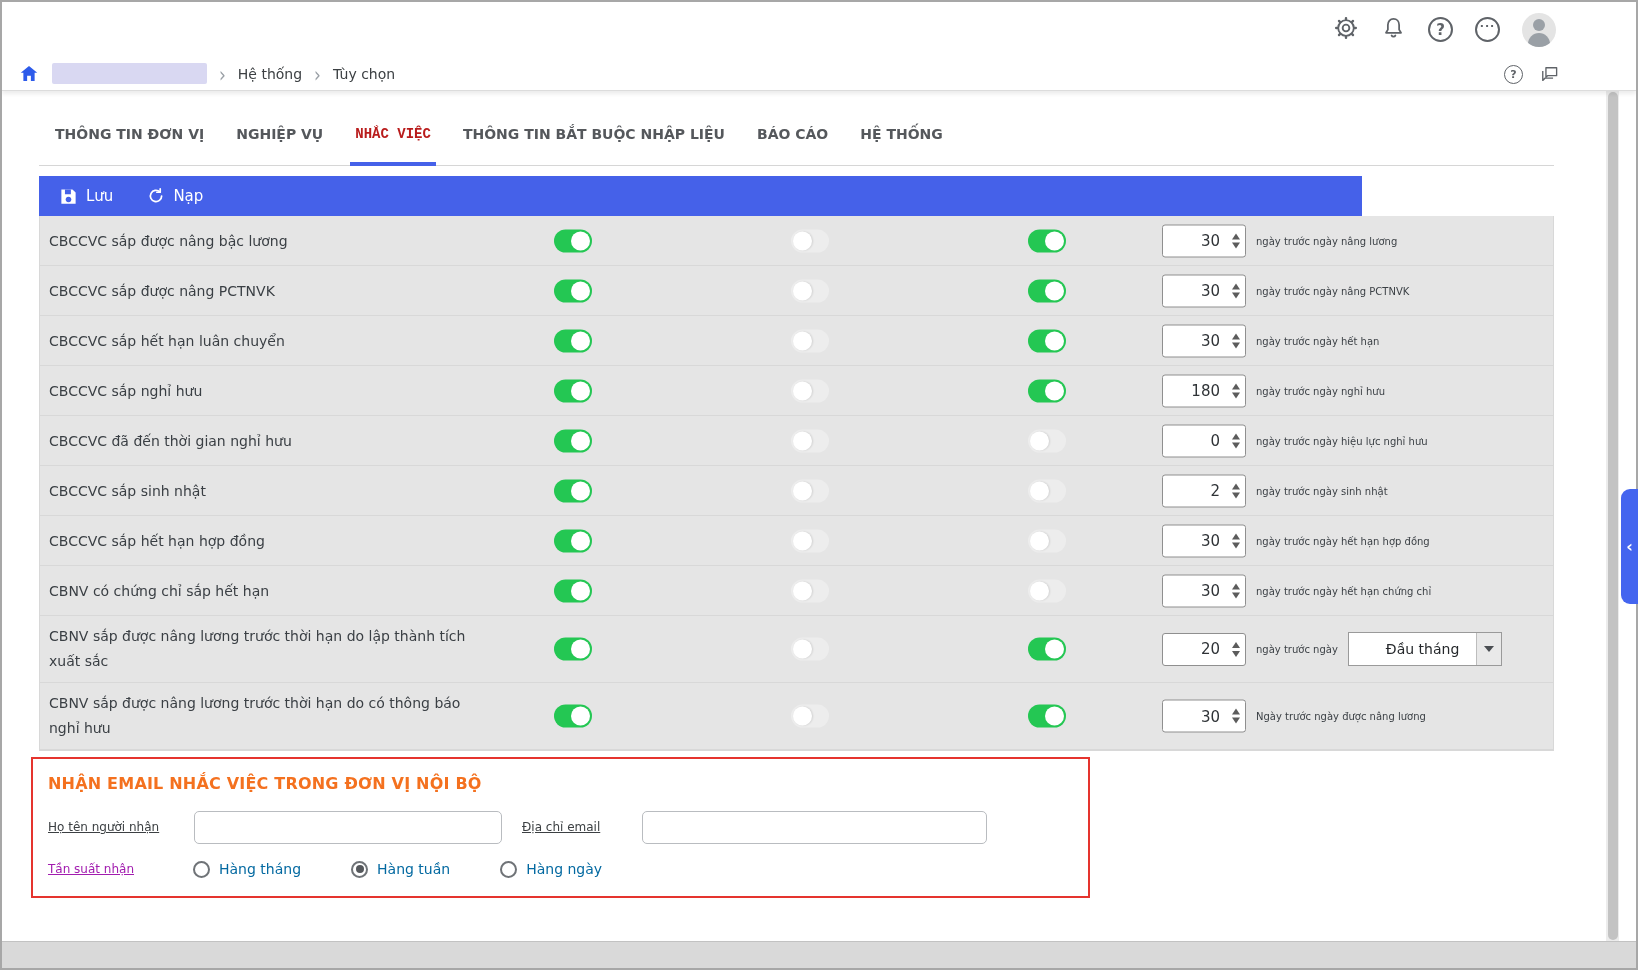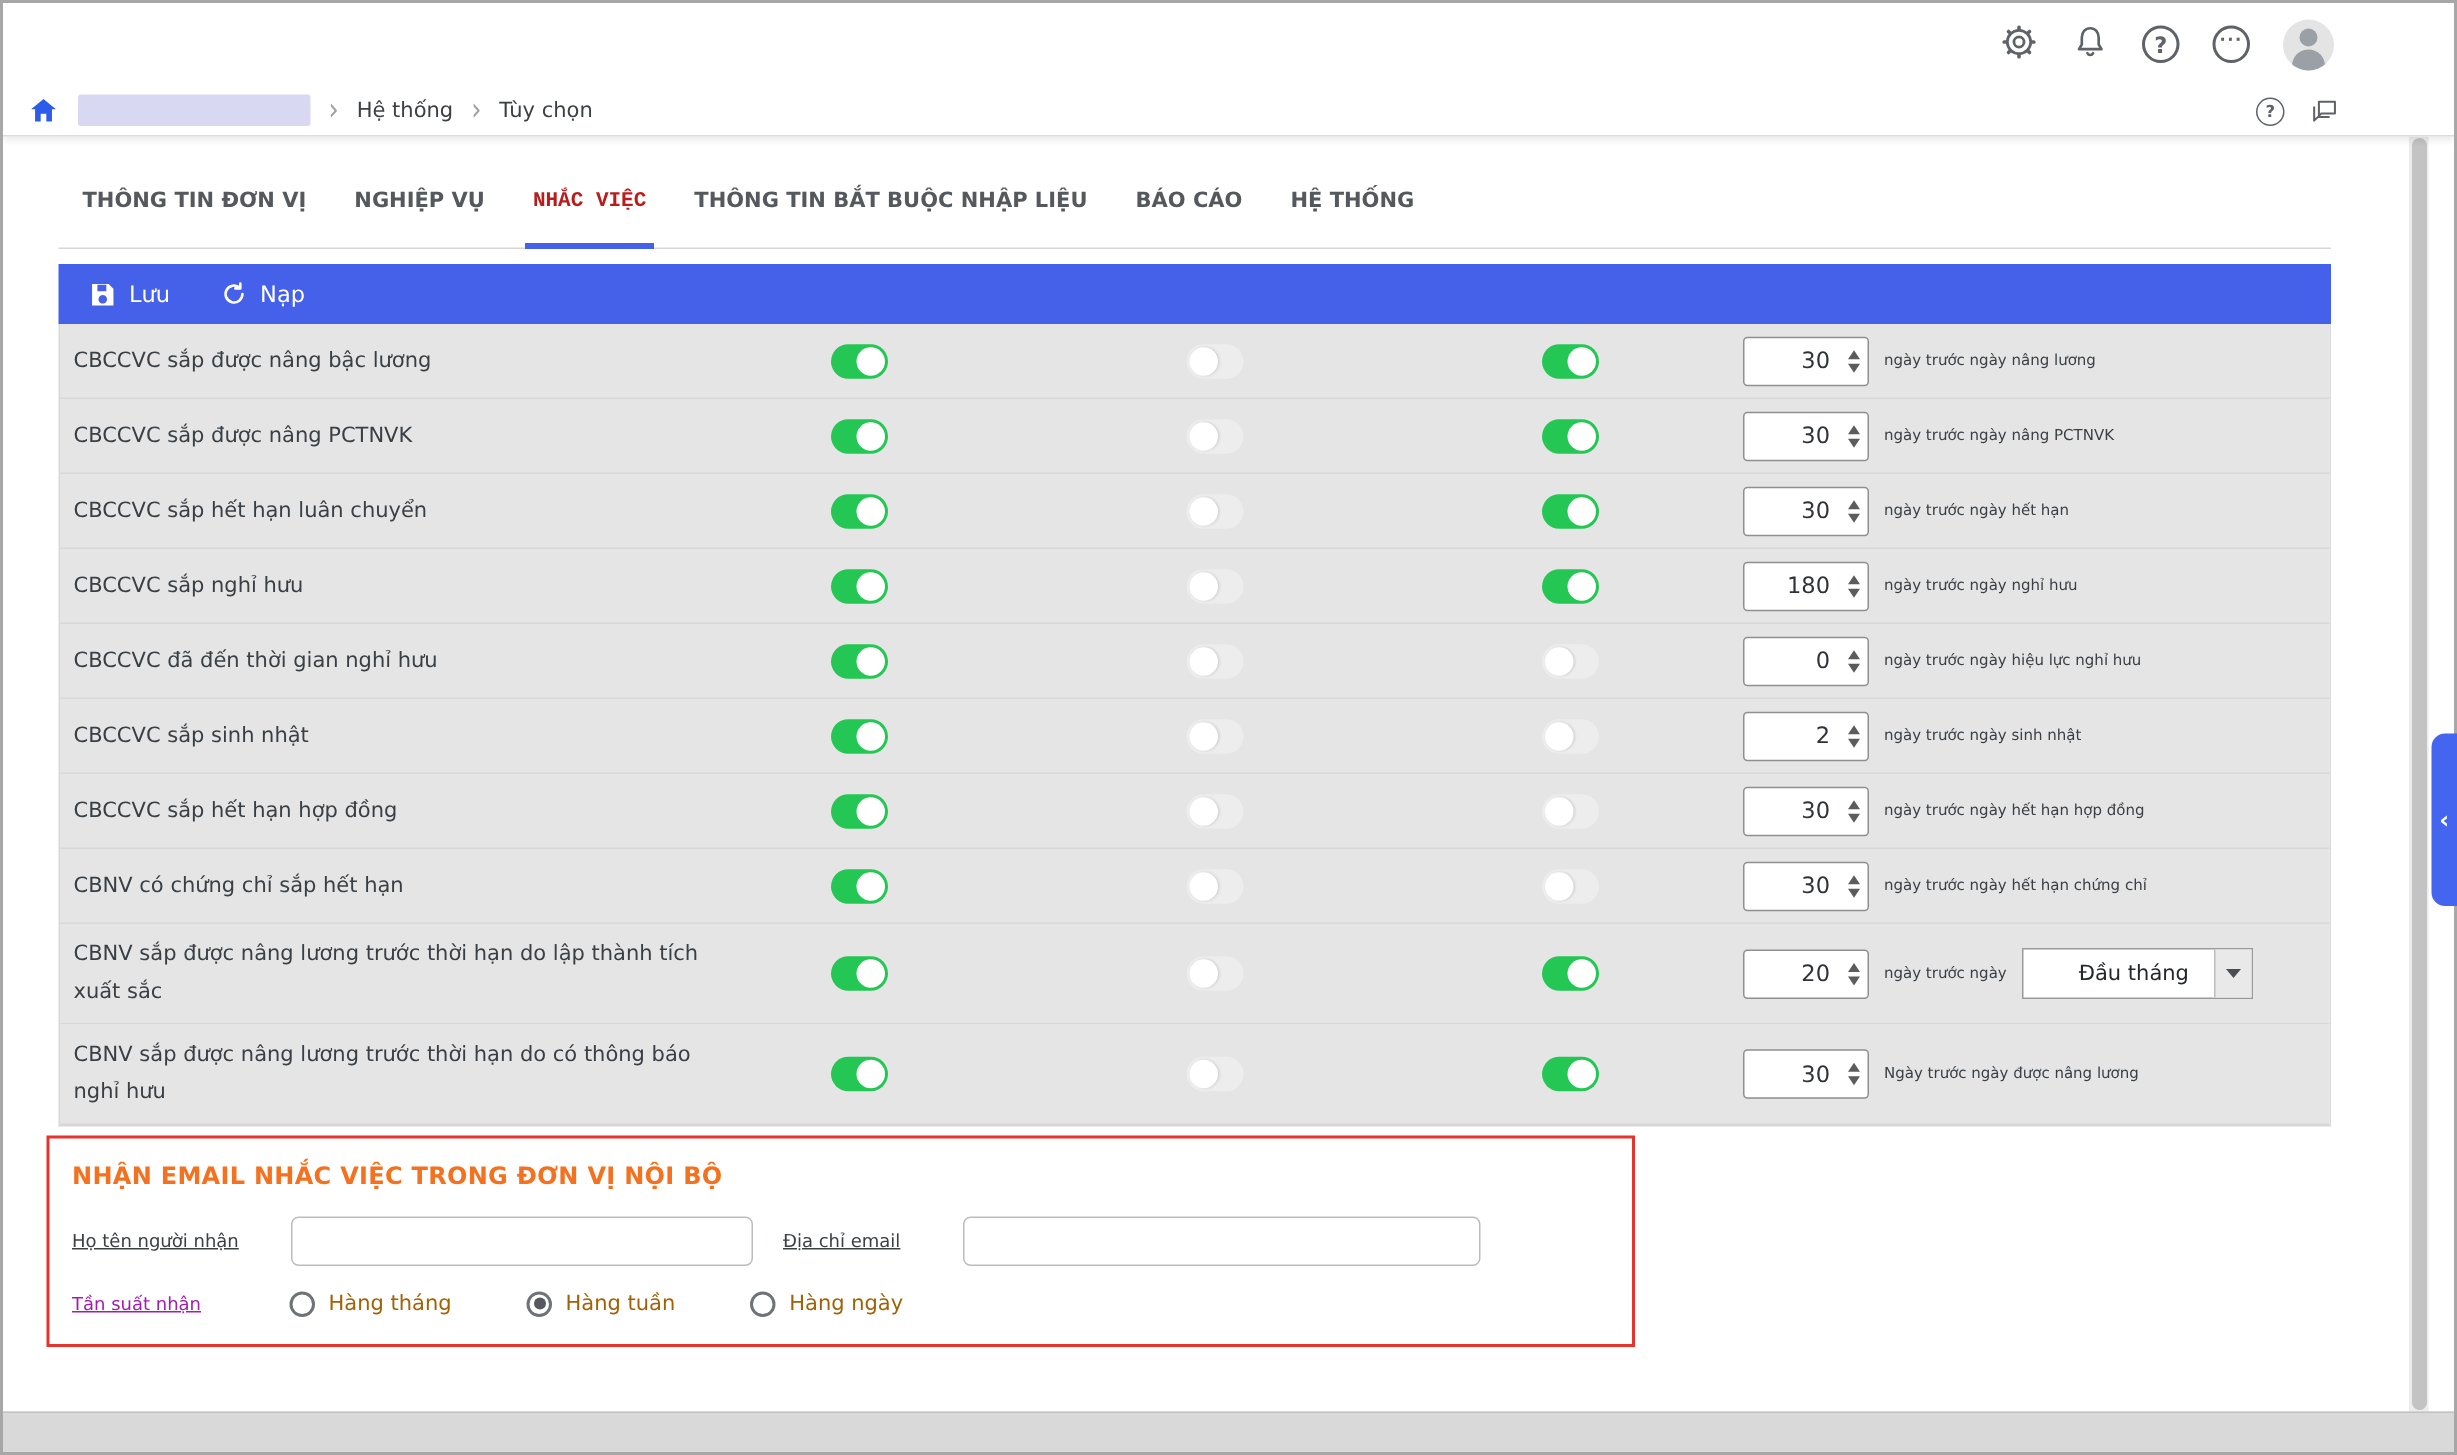--- a/index.html
+++ b/index.html
@@ -38,21 +38,21 @@
 
   
   .tabs { position:absolute; left:23px; top:12px; width:1515px; height:63px; display:flex;
           border-bottom:1px solid #d6d6d6; }
   .tab { display:flex; align-items:center; padding:0 16px; font-weight:bold; font-size:14px;
          color:#55585c; cursor:pointer; position:relative; white-space:nowrap; }
   .tab.active { color:#b91c1c;font-family:Liberation Mono, monospace; }
   .tab.active::after { content:""; position:absolute; left:11px; right:11px; bottom:-1px; height:4px; background:#4561e9; }
 
   
-  .toolbar { position:absolute; left:23px; top:85px; width:1515px; height:40px; background:#4561e9;
+  .toolbar { position:absolute; left:23px; top:85px; width:1323px; height:40px; background:#4561e9;
              display:flex; align-items:center; padding-left:20px; gap:34px; }
   .tbtn { display:flex; align-items:center; gap:8px; color:#fff; font-size:15px; cursor:pointer; }
 
   
   .rtable { position:absolute; left:23px; top:125px; width:1515px; border:1px solid #d8d8d8; border-top:none; background:#fff; }
   .trow { position:relative; height:50px; border-bottom:1px solid #d8d8d8; background:#e5e5e5; }
   .trow.tall { height:67px; }
   .trow:last-child { border-bottom:1px solid #d8d8d8; }
   .rlabel { position:absolute; left:9px; top:50%; transform:translateY(-50%); font-size:14px;
             color:#3a3f44; width:420px; line-height:25px; }
@@ -81,21 +81,21 @@
   .emailbox { position:absolute; left:15px; top:666px; width:1059px; height:141px; border:2px solid #e5342e; background:#fff; }
   .etitle { position:absolute; left:15px; top:15px; font-size:16px; font-weight:bold; color:#f4711f; letter-spacing:0.2px; }
   .elabel { position:absolute; font-size:12px; color:#3c4043; line-height:32px;text-decoration:underline; }
   .elabel.dim { color:#a21caf; }
   .einput { position:absolute; height:33px; border:1px solid #b9bcc0; border-radius:5px; background:#fff;
             font-size:14px; padding:0 8px; outline:none; font-family:inherit; color:#333; }
   .freq-opts { position:absolute; left:160px; top:97px; display:flex; align-items:center; gap:50px; height:26px; }
   .freq-opt { display:flex; align-items:center; gap:9px; cursor:pointer; }
   .radio { width:17px; height:17px; border:2px solid #6f7377; border-radius:50%; background:#fff; position:relative; flex:0 0 17px; }
   .radio.sel::after { content:""; position:absolute; inset:2.5px; background:#55585c; border-radius:50%; }
-  .freq-label { font-size:14px; color:#a16207; }
+  .freq-label { font-size:14px; color:#0369a1; }
 
   
   .vscroll { position:absolute; left:1606px; top:91px; width:13px; height:850px; background:#ececec; cursor:pointer; }
   .vthumb { position:absolute; left:1.5px; right:1.5px; top:1px; bottom:1px; background:#c3c3c3; border-radius:6px; }
   .side-tab { position:absolute; left:1621px; top:489px; width:17px; height:115px; background:#4465ef;
               border-radius:9px 0 0 9px; display:flex; align-items:center; justify-content:center;
               color:#fff; font-size:16px; font-weight:bold; cursor:pointer; z-index:60; }
   .bottom-band { position:absolute; left:2px; top:941px; width:1634px; height:27px; background:#d9d9d9; border-top:1px solid #c2c2c2; }
 </style>
 </head>

